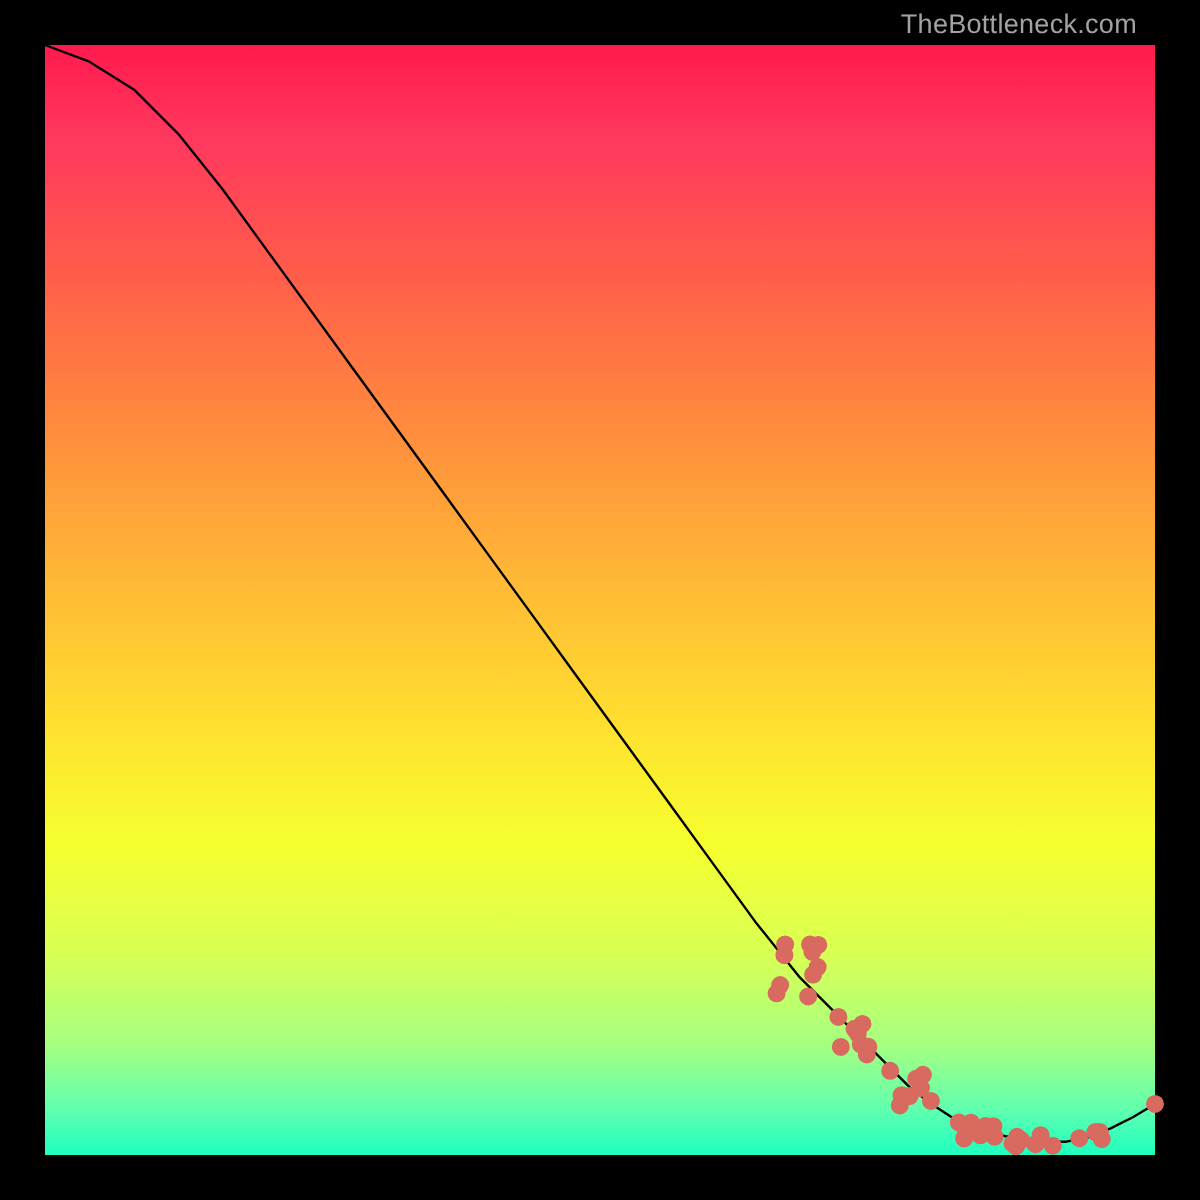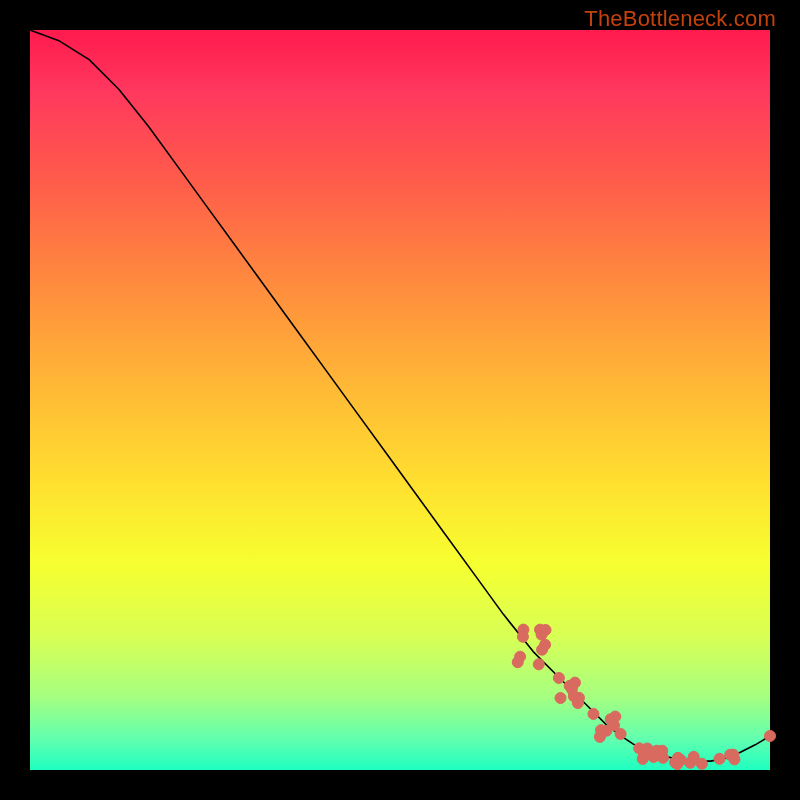--- a/index.html
+++ b/index.html
@@ -33,23 +33,23 @@
       #f6ff2f 72%,
       #d8ff55 82%,
       #a6ff80 90%,
       #5fffb0 96%,
       #1effc0 100%
     );
   }
   .watermark {
     position: absolute;
     top: 6px;
-    right: 24px;
-    color: #c2410c;
-    font-size: 22px;
+    right: 42px;
+    color: #a3a3a3;
+    font-size: 18px;
     font-weight: 500;
     letter-spacing: 0.2px;
     user-select: none;
   }
   svg.curve {
     position: absolute;
     left: 0;
     top: 0;
     width: 740px;
     height: 740px;

